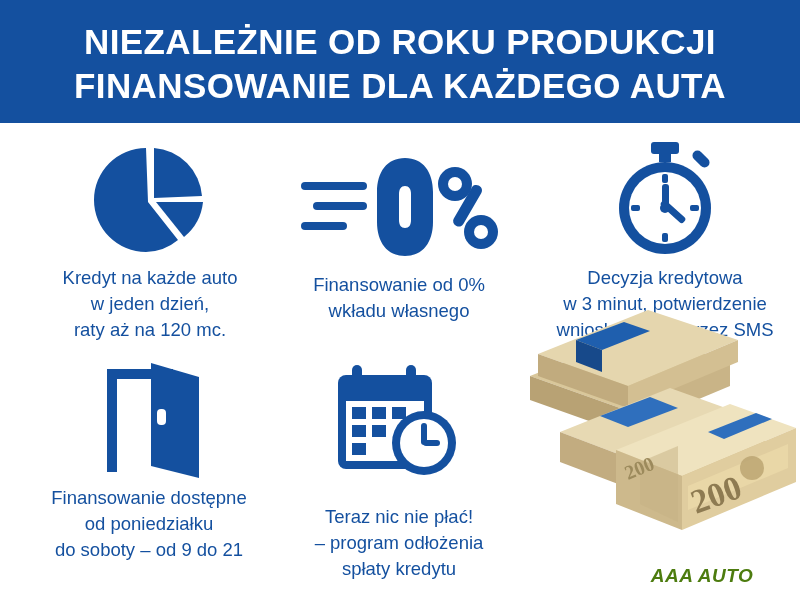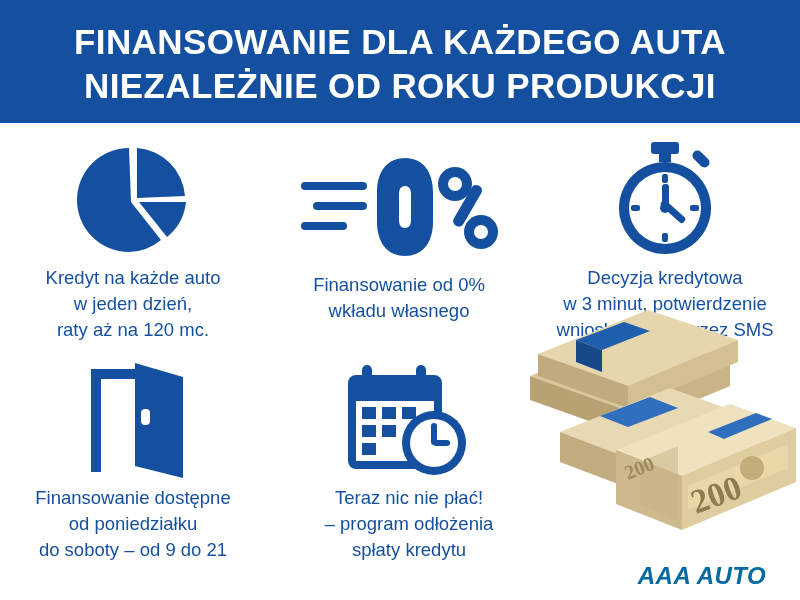--- a/index.html
+++ b/index.html
@@ -60,25 +60,25 @@
     justify-content: center;
   }
   .cell .caption {
     color: #14509f;
     font-size: 18.5px;
     line-height: 26px;
     text-align: center;
     font-weight: normal;
     white-space: pre-line;
   }
-  .cell-1 { left: 0px;   top: 12px; }
+  .cell-1 { left: 17px;   top: 12px; }
   .cell-2 { left: 266px; top: 19px; }
   .cell-3 { left: 532px; top: 12px; }
-  .cell-4 { left: 0px;   top: 232px; justify-content: space-between; }
-  .cell-5 { left: 276px; top: 232px; }
+  .cell-4 { left: 16px;   top: 232px; justify-content: space-between; }
+  .cell-5 { left: 266px; top: 232px; gap: 19px; }
 
   
   .money {
     position: absolute;
     left: 520px;
     top: 236px;
     width: 280px;
     height: 300px;
   }
   .money svg { display: block; }
@@ -89,37 +89,37 @@
     right: 0;
     bottom: 0;
     width: 196px;
     height: 48px;
     background: #ffffff;
     display: flex;
     align-items: center;
     justify-content: center;
   }
   .logo-text {
-    color: #0369a1;
+    color: #4d7c0f;
     font-weight: bold;
     font-style: italic;
-    font-size: 24px;
+    font-size: 19px;
     letter-spacing: 0.5px;
   }
   .blue { fill: #14509f; }
   .white { fill: #ffffff; }
 </style>
 </head>
 <body>
 
 <div id="poster">
 
   <div class="header">
+    <div class="header-line">NIEZALEŻNIE OD ROKU PRODUKCJI</div>
     <div class="header-line">FINANSOWANIE DLA KAŻDEGO AUTA</div>
-    <div class="header-line">NIEZALEŻNIE OD ROKU PRODUKCJI</div>
   </div>
 
   <div class="grid">
 
     <div class="cell cell-1">
       <div class="icon-wrap">
         <svg width="120" height="120" viewBox="0 0 120 120">
           <path class="blue" d="M56 8 A52 52 0 0 0 56 112 A52 52 0 0 0 88 100 L58 62 Z"></path>
           <path class="blue" d="M64 8 A52 52 0 0 1 112 56 L64 58 Z"></path>
           <path class="blue" d="M113 62 A52 52 0 0 1 94 97 L66 62 Z"></path>

